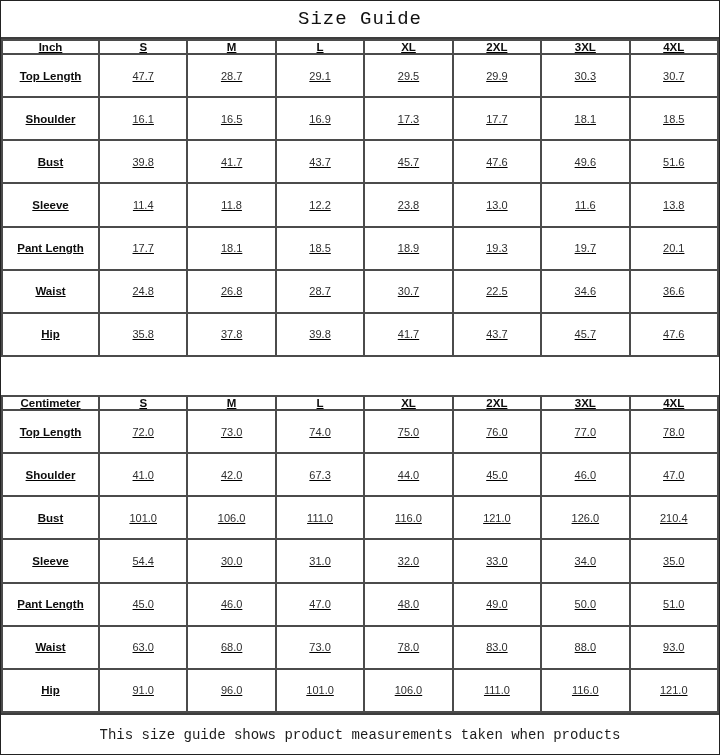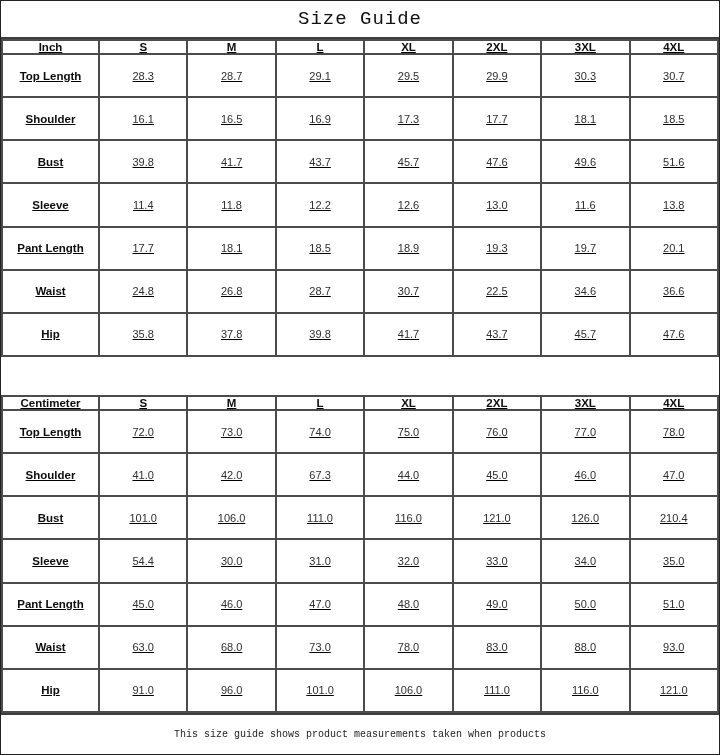--- a/index.html
+++ b/index.html
@@ -64,21 +64,21 @@
   }
   .footer-note {
     flex: 1 1 auto;
     box-sizing: border-box;
     border-top: 2px solid #3d3d3d;
     display: flex;
     flex-direction: column;
     align-items: center;
     justify-content: center;
     font-family: "Liberation Mono", "DejaVu Sans Mono", monospace;
-    font-size: 10px;
+    font-size: 14px;
     line-height: 16px;
     color: #1c1c1c;
   }
 </style>
 </head>
 <body>
 
 <div class="page">
 
   <div class="title-box">
@@ -104,21 +104,21 @@
           <th>L</th>
           <th>XL</th>
           <th>2XL</th>
           <th>3XL</th>
           <th>4XL</th>
         </tr>
     </thead>
     <tbody>
         <tr>
           <th>Top Length</th>
-          <td>28.3</td>
+          <td>47.7</td>
           <td>28.7</td>
           <td>29.1</td>
           <td>29.5</td>
           <td>29.9</td>
           <td>30.3</td>
           <td>30.7</td>
         </tr>
         <tr>
           <th>Shoulder</th>
           <td>16.1</td>
@@ -137,21 +137,21 @@
           <td>45.7</td>
           <td>47.6</td>
           <td>49.6</td>
           <td>51.6</td>
         </tr>
         <tr>
           <th>Sleeve</th>
           <td>11.4</td>
           <td>11.8</td>
           <td>12.2</td>
-          <td>12.6</td>
+          <td>23.8</td>
           <td>13.0</td>
           <td>11.6</td>
           <td>13.8</td>
         </tr>
         <tr>
           <th>Pant Length</th>
           <td>17.7</td>
           <td>18.1</td>
           <td>18.5</td>
           <td>18.9</td>

